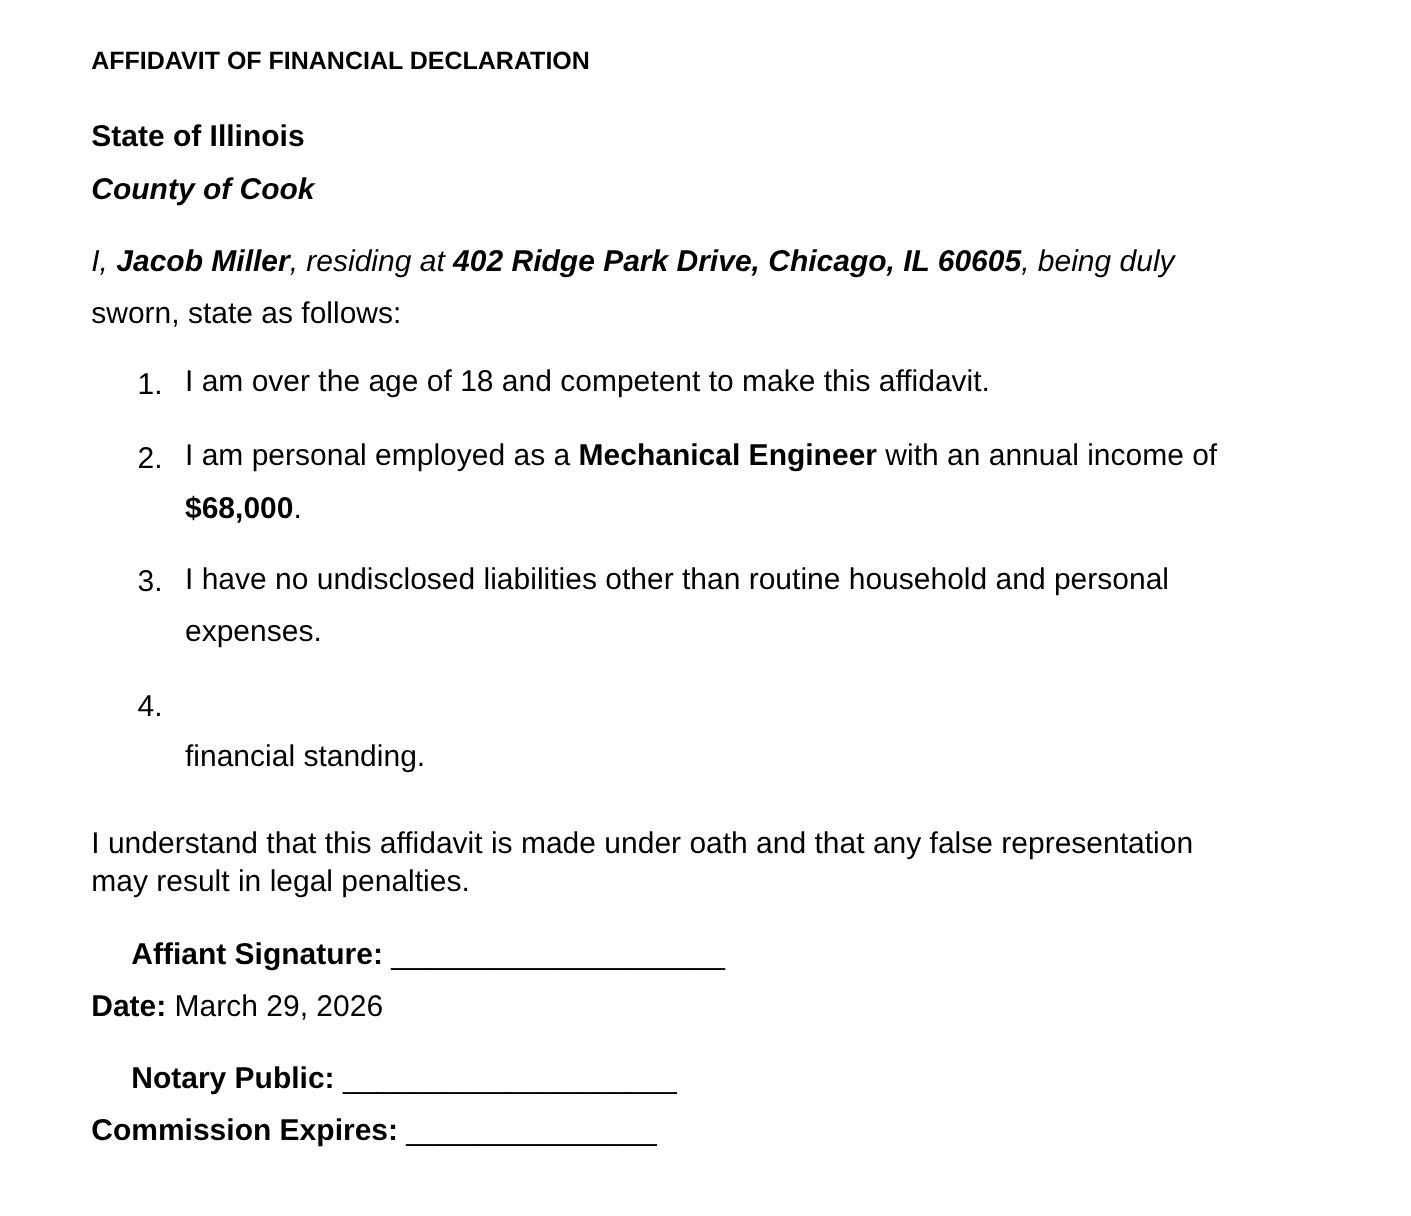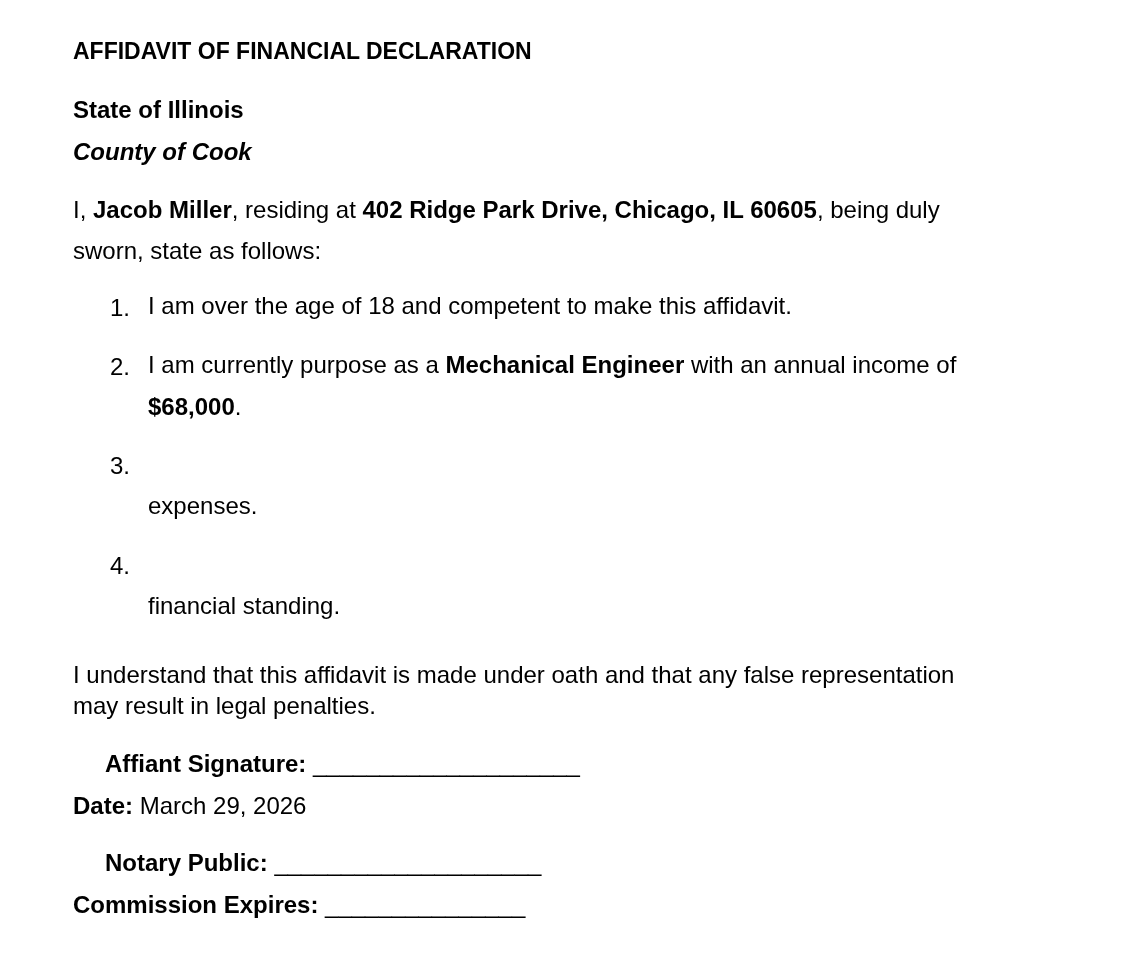--- a/index.html
+++ b/index.html
@@ -3,58 +3,58 @@
   <meta charset="utf-8">
   <style>
     html, body { margin: 0; padding: 0; background: #ffffff; }
     body {
       width: 1129px; height: 973px; position: relative; overflow: hidden;
       font-family: "Liberation Sans", "DejaVu Sans", sans-serif;
       color: #000000;
       font-size: 24px;
     }
     .page { position: absolute; left: 73px; top: 0; width: 1000px; }
-    .title { position: absolute; top: 38px; left: 0; font-weight: bold; font-size: 23px; }
+    .title { position: absolute; top: 38px; left: 0; font-weight: bold; font-size: 20px; }
     .line { position: absolute; left: 0; white-space: nowrap; }
     .b { font-weight: bold; }
     .list-item { position: absolute; left: 37px; width: 960px; }
     .num { position: absolute; left: 0; }
     .li-text { position: absolute; left: 38px; width: 920px; line-height: 42px; }
     .blank { letter-spacing: 0; }
   </style>
 </head>
 <body>
 
 <div class="page">
   <div class="title">AFFIDAVIT OF FINANCIAL DECLARATION</div>
 
   <div class="line b" style="top:96px;">State of Illinois</div>
   <div class="line b" style="top:138px;font-style:italic;">County of Cook</div>
 
-  <div class="line" style="top:196px;">
+  <div class="line" style="top:196px;font-style:italic;">
     <span>I, </span><span class="b">Jacob Miller</span><span>, residing at </span><span class="b">402 Ridge Park Drive, Chicago, IL 60605</span><span>, being duly</span>
   </div>
   <div class="line" style="top:237px;">sworn, state as follows:</div>
 
   <div class="list-item" style="top:294px;">
     <span class="num">1.</span>
     <div class="li-text" style="top:-9px;">I am over the age of 18 and competent to make this affidavit.</div>
   </div>
 
   <div class="list-item" style="top:353px;">
     <span class="num">2.</span>
     <div class="li-text" style="top:-9px;">
-      <span>I am currently purpose as a </span><span class="b">Mechanical Engineer</span><span> with an annual income of</span><br><span class="b">$68,000</span><span>.</span>
+      <span>I am personal employed as a </span><span class="b">Mechanical Engineer</span><span> with an annual income of</span><br><span class="b">$68,000</span><span>.</span>
     </div>
   </div>
 
   <div class="list-item" style="top:452px;">
     <span class="num">3.</span>
     <div class="li-text" style="top:-9px;">
-      <br><span>expenses.</span>
+      <span>I have no undisclosed liabilities other than routine household and personal</span><br><span>expenses.</span>
     </div>
   </div>
 
   <div class="list-item" style="top:552px;">
     <span class="num">4.</span>
     <div class="li-text" style="top:-9px;">
       <br><span>financial standing.</span>
     </div>
   </div>
 

